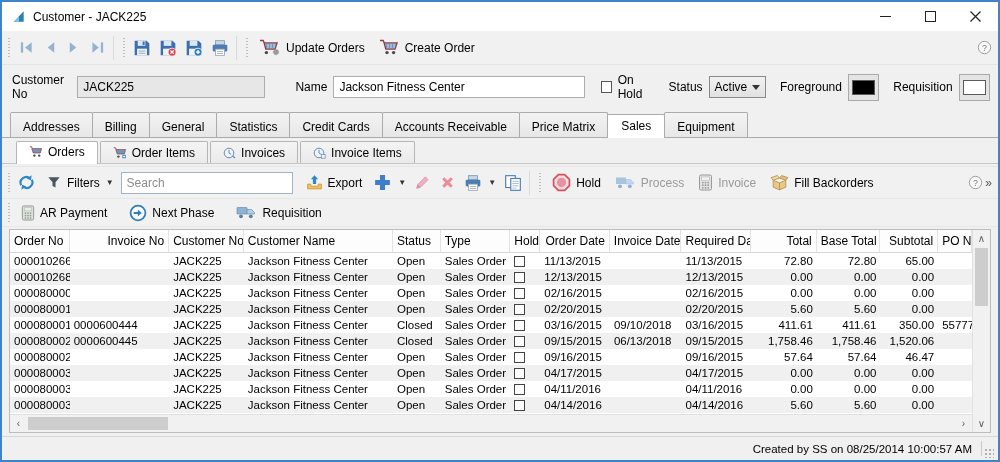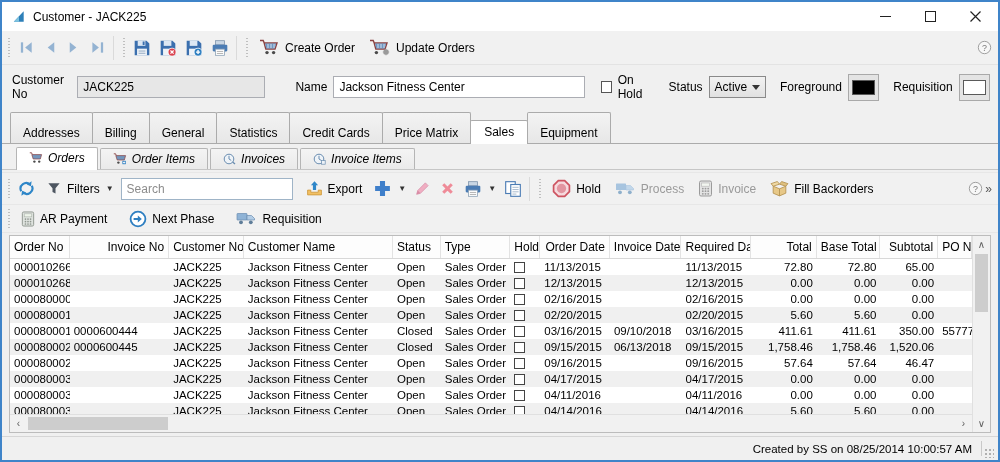--- a/index.html
+++ b/index.html
@@ -32,24 +32,24 @@
     box-sizing:border-box;font-family:inherit;}
   .tinput.ro{background:#e7e7e7;}
   .cb{width:12px;height:12px;border:1px solid #555;background:#fff;display:inline-block;box-sizing:border-box;}
   .combo{height:22px;width:66px;border:1px solid #8a8a8a;background:linear-gradient(#f2f2f2,#e1e1e1);
     display:flex;align-items:center;justify-content:space-between;padding:0 5px;box-sizing:border-box;}
   .swatch-btn{width:35px;height:25px;background:#e4e4e4;border:1px solid #a9a9a9;
     display:flex;align-items:center;justify-content:center;}
   .swatch{width:23px;height:15px;border:1px solid #5a5a5a;box-sizing:border-box;}
   
   .tabs{display:flex;align-items:flex-end;padding:4px 0 0 8px;border-bottom:1px solid #ababab;flex:0 0 auto;}
-  .tab{padding:13px 12px 3px;font-size:12px;background:linear-gradient(#f3f3f3,#e7e7e7);
+  .tab{padding:7px 12px 3px;font-size:12px;background:linear-gradient(#f3f3f3,#e7e7e7);
     border:1px solid #ababab;border-bottom:none;margin-right:-1px;border-radius:2px 2px 0 0;white-space:nowrap;}
   .tab.active{background:#fff;margin-bottom:-1px;padding:4px 13px 5px;z-index:2;position:relative;}
-  .subtabs{display:flex;align-items:flex-end;padding:3px 0 0 14px;border-bottom:1px solid #c6c6c6;flex:0 0 auto;font-style:italic;}
+  .subtabs{display:flex;padding:3px 0 0 14px;border-bottom:1px solid #c6c6c6;flex:0 0 auto;}
   .subtab{display:flex;align-items:center;gap:5px;padding:3px 12px;font-size:12px;
     background:linear-gradient(#f4f4f4,#eaeaea);border:1px solid #b5b5b5;border-bottom:none;
     margin-right:2px;border-radius:2px 2px 0 0;white-space:nowrap;}
   .subtab.active{background:#fff;margin-bottom:-1px;padding-bottom:5px;z-index:2;position:relative;}
   .search{width:172px;height:22px;border:1px solid #9fb4c7;font-size:12px;padding:0 5px;
     box-sizing:border-box;font-family:inherit;background:#fff;}
   .search::placeholder{color:#8c8c8c;}
   
   .table-wrap{flex:1;margin:2px 7px 3px;border:1px solid #bcbcbc;background:#fff;display:flex;min-height:0;}
   .table-main{flex:1;display:flex;flex-direction:column;min-width:0;}
@@ -172,43 +172,43 @@
           <rect x="1.5" y="5" width="13" height="6" rx="1" fill="#4b7cb4"></rect>
           <rect x="4" y="9" width="8" height="5.5" fill="#fff" stroke="#8ba0b5" stroke-width="0.7"></rect>
           <rect x="5.2" y="10.6" width="5.6" height="0.9" fill="#b5b5b5"></rect>
           <rect x="5.2" y="12.4" width="5.6" height="0.9" fill="#b5b5b5"></rect>
         </svg>
     </div>
     <div class="vsep"></div>
     <div class="grip"></div>
     <div class="tb-btn">
       <span>
-        <svg width="21" height="17" viewBox="0 0 21 17">
-            <path d="M1 1.5 H4.2 L5.2 4 L6.8 10 H16 L18 4 H5.2" fill="none" stroke="#8a4040" stroke-width="1.4"></path>
-            <path d="M6 4.6 H17.2 L15.7 9.4 H7.3 Z" fill="#6d95c2"></path>
-            <path d="M9 5 V9 M12 5 V9 M15 5 V9" stroke="#dfe9f3" stroke-width="0.9"></path>
-            <circle cx="8" cy="13.6" r="1.7" fill="#4a4a4a"></circle>
-            <circle cx="14.6" cy="13.6" r="1.7" fill="#4a4a4a"></circle>
-          </svg>
-      </span>
-      <span>Create Order</span>
-    </div>
-    <div class="tb-btn">
-      <span>
         <svg width="22" height="17" viewBox="0 0 22 17">
             <path d="M1 1.5 H4.2 L5.2 4 L6.8 10 H16 L18 4 H5.2" fill="none" stroke="#8a4040" stroke-width="1.4"></path>
             <path d="M6 4.6 H17.2 L15.7 9.4 H7.3 Z" fill="#6d95c2"></path>
             <path d="M9 5 V9 M12 5 V9 M15 5 V9" stroke="#dfe9f3" stroke-width="0.9"></path>
             <circle cx="7.4" cy="13.6" r="1.7" fill="#4a4a4a"></circle>
             <circle cx="17" cy="13" r="2.6" fill="#9a9a9a"></circle>
             <circle cx="17" cy="13" r="1" fill="#f1f1f1"></circle>
             <path d="M17 9.8 V16.2 M13.8 13 H20.2 M14.8 10.8 L19.2 15.2 M19.2 10.8 L14.8 15.2" stroke="#9a9a9a" stroke-width="1.1"></path>
           </svg>
       </span>
       <span>Update Orders</span>
+    </div>
+    <div class="tb-btn">
+      <span>
+        <svg width="21" height="17" viewBox="0 0 21 17">
+            <path d="M1 1.5 H4.2 L5.2 4 L6.8 10 H16 L18 4 H5.2" fill="none" stroke="#8a4040" stroke-width="1.4"></path>
+            <path d="M6 4.6 H17.2 L15.7 9.4 H7.3 Z" fill="#6d95c2"></path>
+            <path d="M9 5 V9 M12 5 V9 M15 5 V9" stroke="#dfe9f3" stroke-width="0.9"></path>
+            <circle cx="8" cy="13.6" r="1.7" fill="#4a4a4a"></circle>
+            <circle cx="14.6" cy="13.6" r="1.7" fill="#4a4a4a"></circle>
+          </svg>
+      </span>
+      <span>Create Order</span>
     </div>
     <div class="tb-right">
       <span>
         <svg width="15" height="15" viewBox="0 0 16 16">
             <circle cx="8" cy="8" r="6.6" fill="#f7f7f7" stroke="#9a9a9a"></circle>
             <text x="8" y="11.2" font-size="9.5" text-anchor="middle" fill="#777" font-family="Liberation Sans,sans-serif">?</text>
           </svg>
       </span>
     </div>
   </div>
@@ -236,20 +236,21 @@
       <div class="swatch" style="background: rgb(255, 255, 255);"></div>
     </div>
   </div>
 
   <div class="tabs">
     <div class="tab">Addresses</div>
     <div class="tab">Billing</div>
     <div class="tab">General</div>
     <div class="tab">Statistics</div>
     <div class="tab">Credit Cards</div>
+    <div class="tab">Accounts Receivable</div>
     <div class="tab">Price Matrix</div>
     <div class="tab active">Sales</div>
     <div class="tab">Equipment</div>
   </div>
 
   <div class="subtabs">
     <div class="subtab active">
       <span>
         <svg width="14" height="12" viewBox="0 0 14 12">
             <path d="M0.8 0.8 H2.6 L3.2 2.4" fill="none" stroke="#8a4040" stroke-width="0.9"></path>

